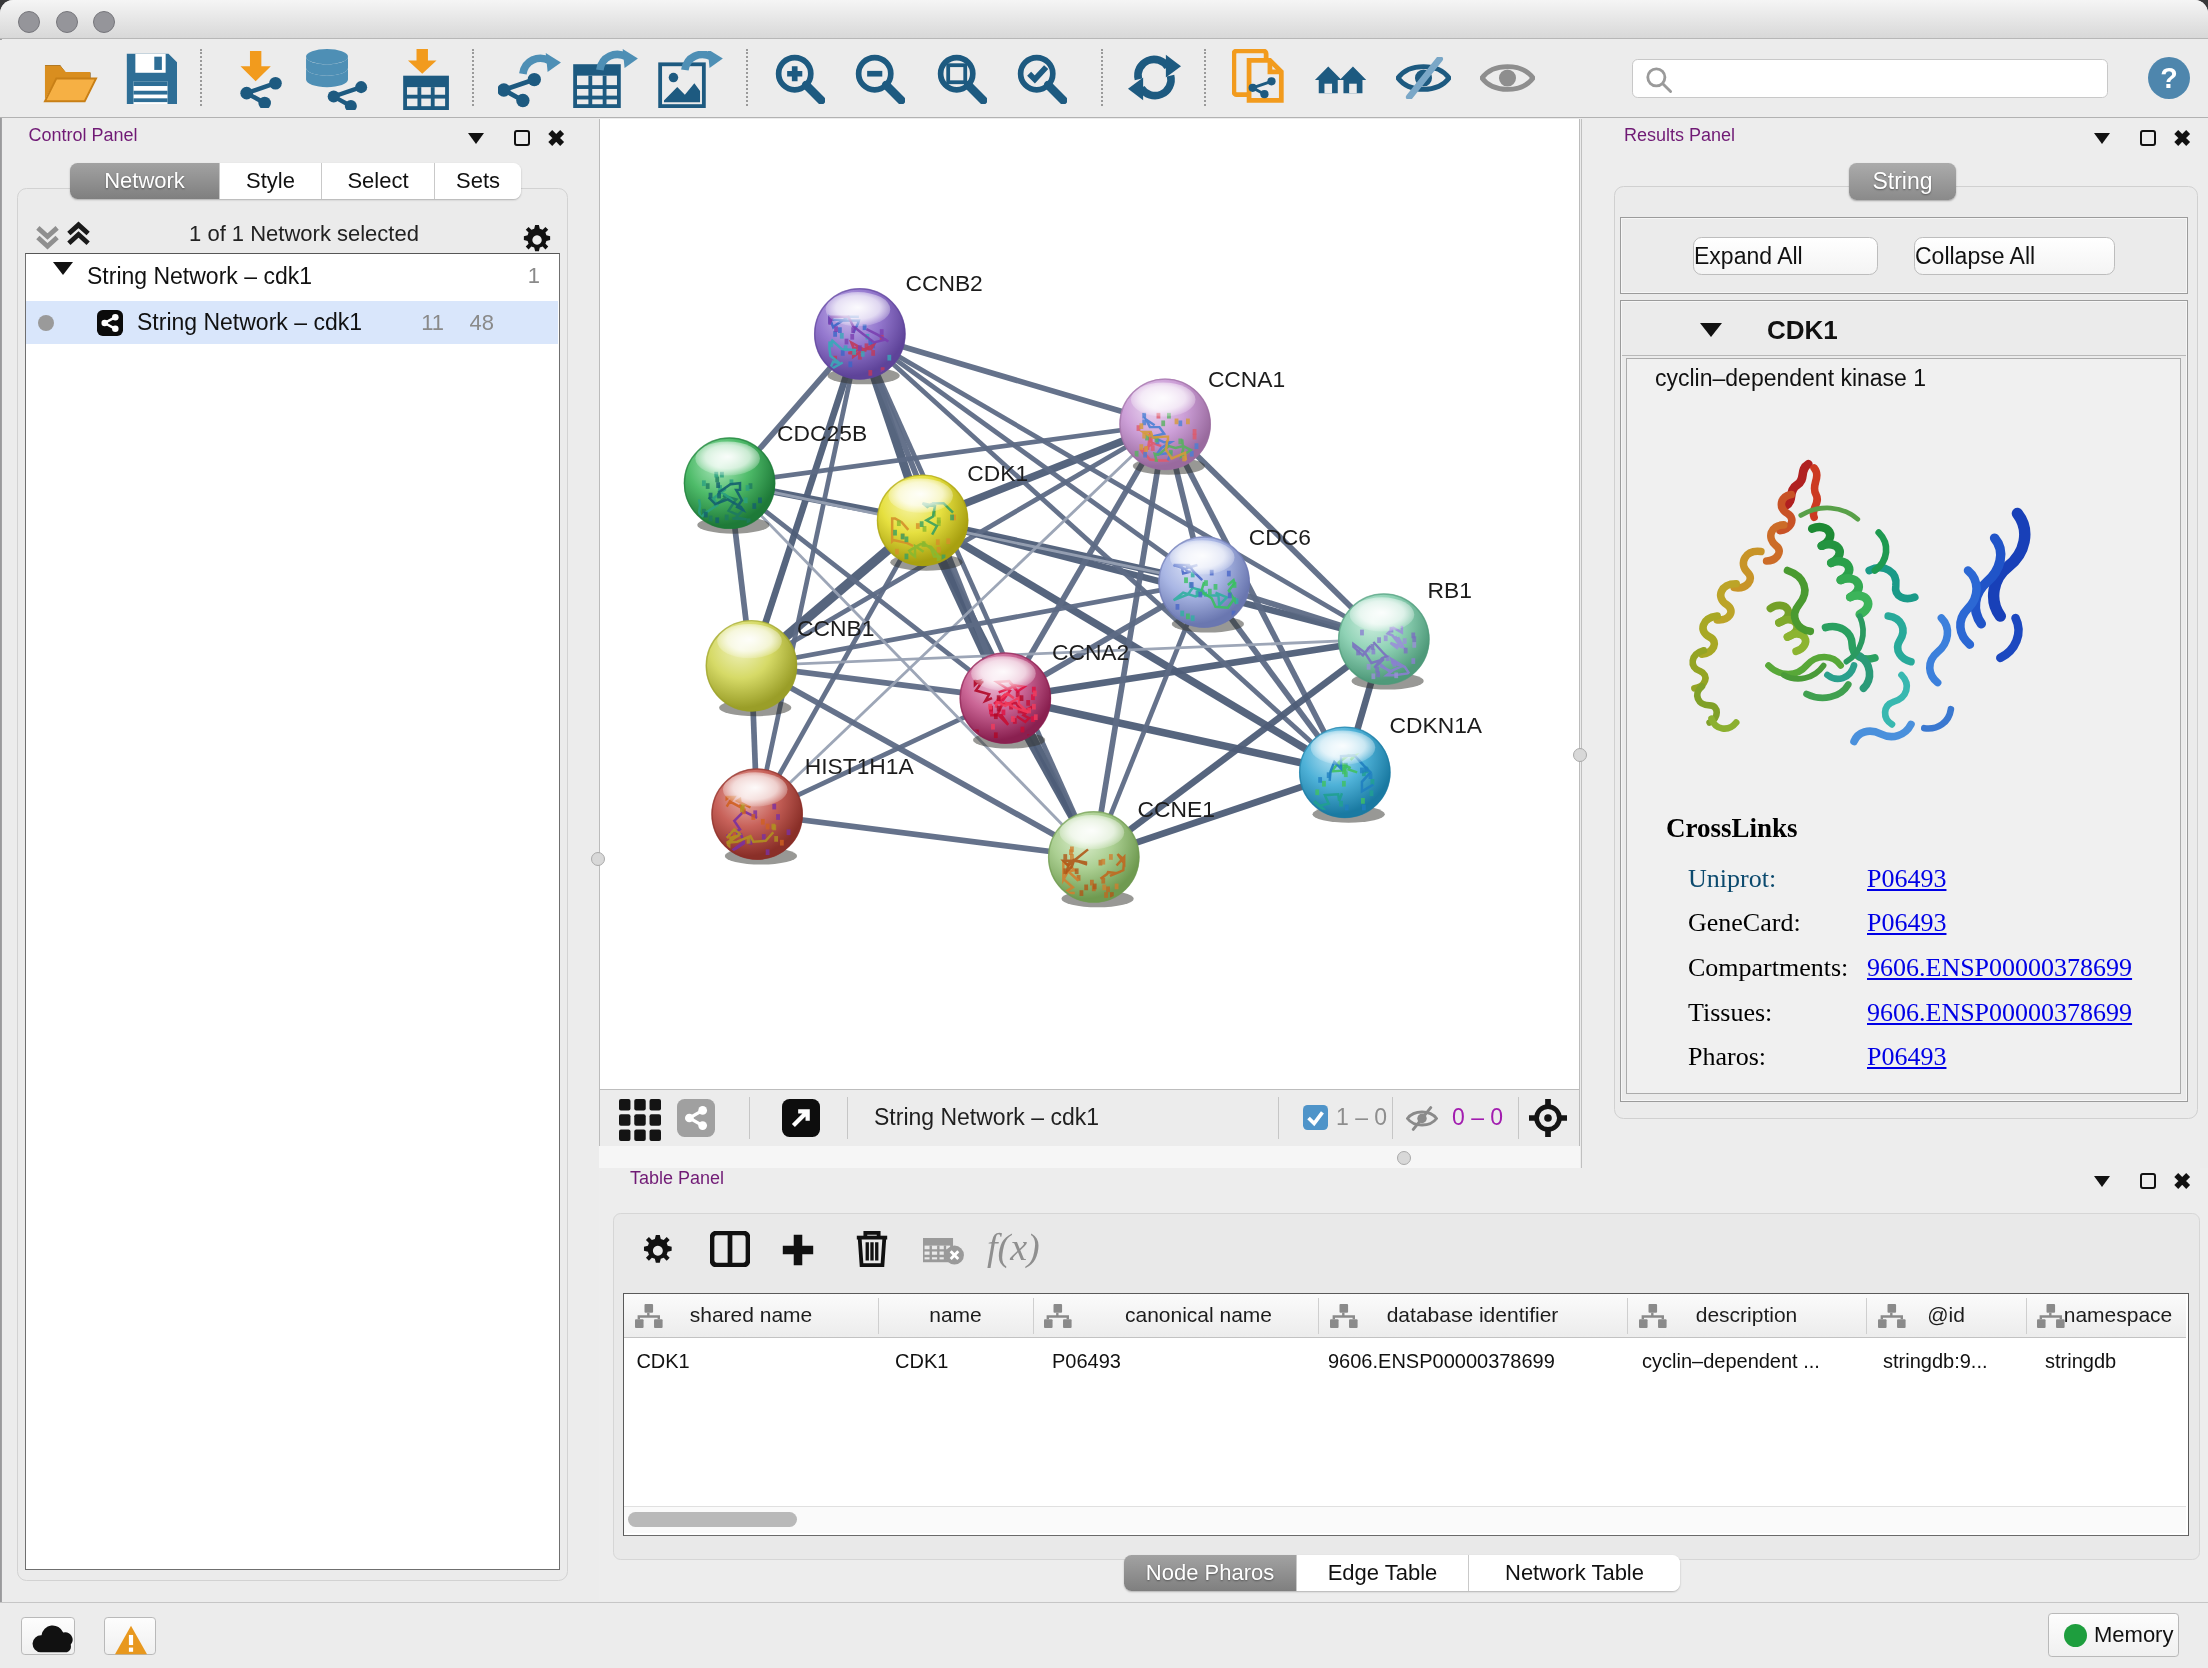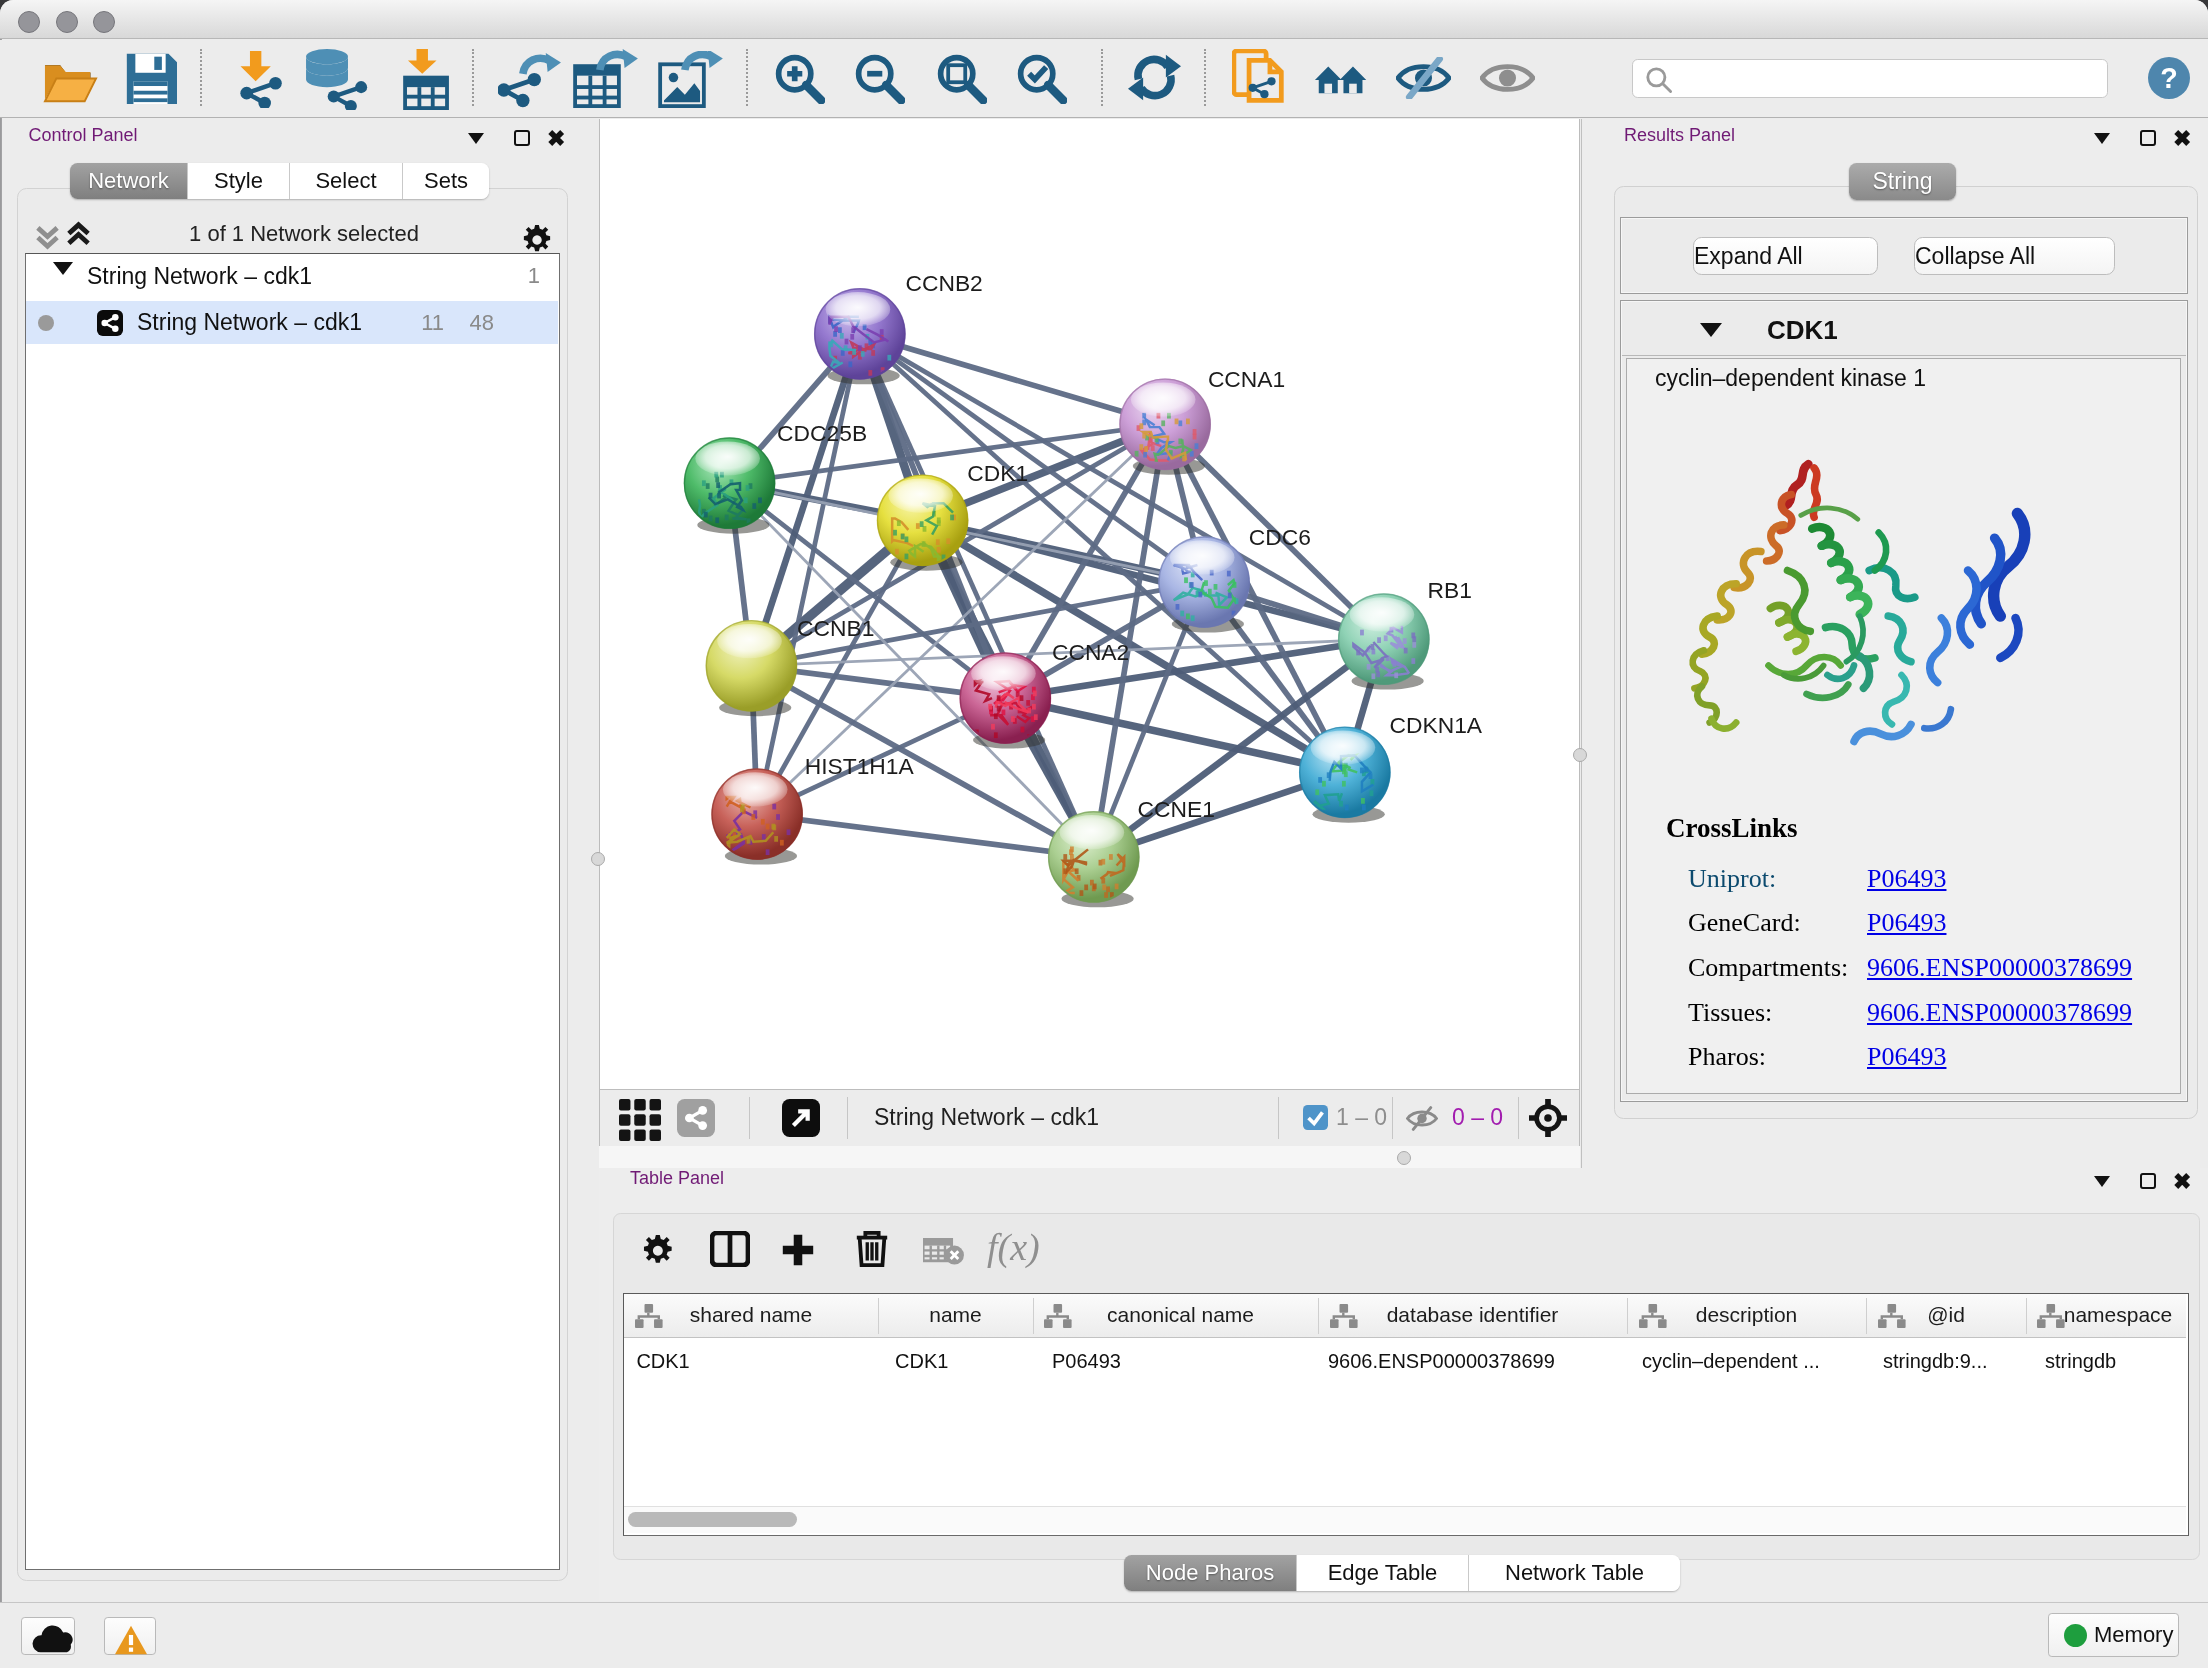--- a/index.html
+++ b/index.html
@@ -202,21 +202,21 @@
       <circle cx="22" cy="22" r="22" fill="#4e86ad"></circle>
 <text x="22" y="32" font-size="30" font-weight="bold" text-anchor="middle" fill="#fff" font-family="Liberation Sans,sans-serif">?</text>
     </svg>
 
 <div class="abs ptitle" style="left:28.5px;top:125px">Control Panel</div>
 <div class="abs pbtn-tri" style="left:468px;top:133px"></div>
     <div class="abs pbtn-sq" style="left:514px;top:130px"></div>
     <div class="abs pbtn-x" style="left:547px;top:128px">✖</div>
 <div class="abs" id="cp-box"></div>
 <div class="seg" style="left:70px;top:163px">
- <div class="sel" style="width:118px">Network</div>
+ <div class="sel" style="width:150px">Network</div>
  <div style="width:102px">Style</div>
  <div style="width:113px">Select</div>
  <div style="width:86px">Sets</div>
 </div>
 <svg class="abs" style="left:34px;top:224px" width="27" height="27" viewBox="0 0 28 28">
       <path d="M4 4 l10 9 10-9 M4 14 l10 9 10-9" stroke="#8f8f8f" stroke-width="5" fill="none"></path>
     </svg>
 <svg class="abs" style="left:65px;top:221px" width="27" height="27" viewBox="0 0 28 28">
       <path d="M4 13 l10-9 10 9 M4 23 l10-9 10 9" stroke="#1a1a1a" stroke-width="5" fill="none"></path>
     </svg>
@@ -903,21 +903,21 @@
         <svg class="abs" style="left:11.4px;top:9.5px" width="27.6" height="24" viewBox="0 0 29 25">
           <g fill="#8a8a8a">
             <rect x="10" y="0" width="9" height="9" rx="1"></rect>
 <rect x="0" y="16" width="9" height="9" rx="1"></rect>
             <rect x="20" y="16" width="9" height="9" rx="1"></rect>
 <path d="M14 9 v4 M4 16 v-3 h21 v3" stroke="#8a8a8a" stroke-width="2.5" fill="none"></path>
           </g>
         </svg>
         <div class="th" style="left:254px;width:155px">name</div>
         <div class="thsep" style="left:254px"></div>
-        <div class="th" style="left:414px;width:285px">canonical name</div>
+        <div class="th" style="left:432px;width:285px">canonical name</div>
         <svg class="abs" style="left:420px;top:9.5px" width="27.6" height="24" viewBox="0 0 29 25">
           <g fill="#8a8a8a">
             <rect x="10" y="0" width="9" height="9" rx="1"></rect>
 <rect x="0" y="16" width="9" height="9" rx="1"></rect>
             <rect x="20" y="16" width="9" height="9" rx="1"></rect>
 <path d="M14 9 v4 M4 16 v-3 h21 v3" stroke="#8a8a8a" stroke-width="2.5" fill="none"></path>
           </g>
         </svg>
         <div class="thsep" style="left:409px"></div>
         <div class="th" style="left:694px;width:309px">database identifier</div>

